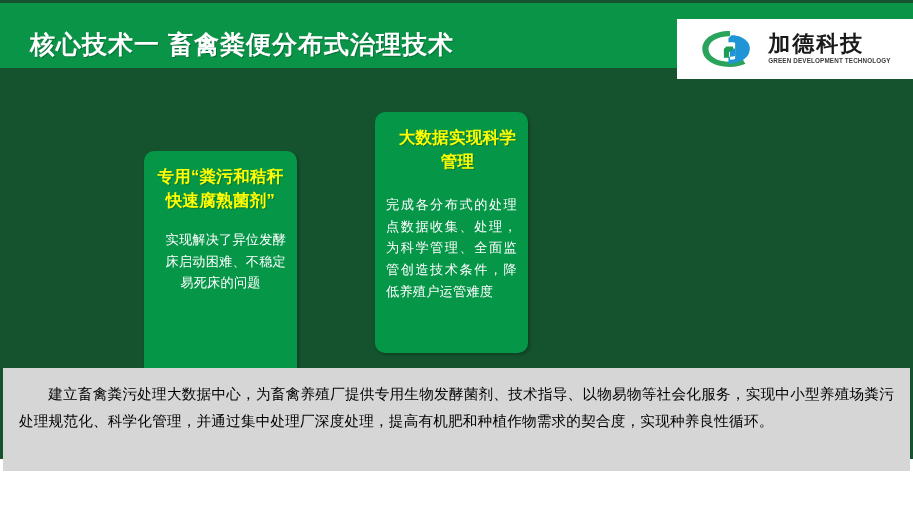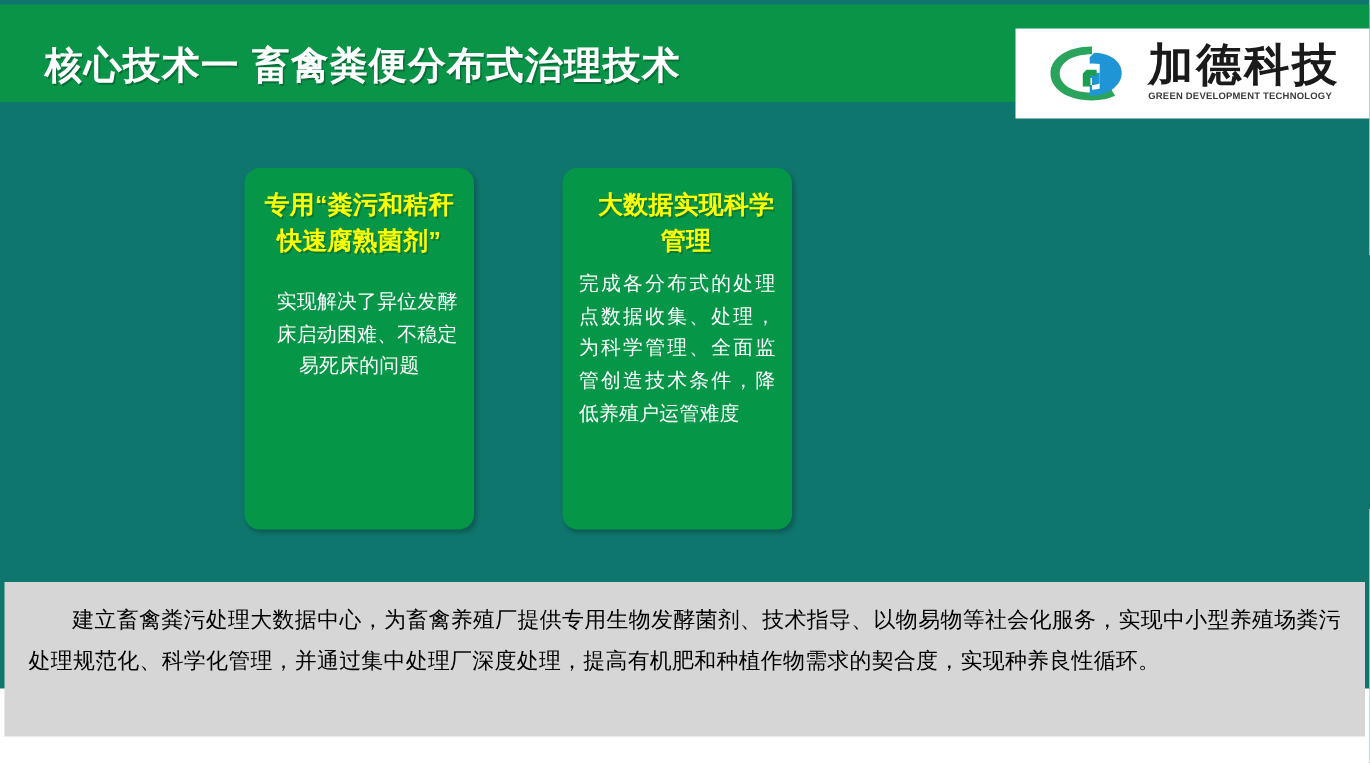--- a/index.html
+++ b/index.html
@@ -9,21 +9,21 @@
     height: 515px;
     background: #ffffff;
     font-family: "Liberation Sans", "DejaVu Sans", sans-serif;
     overflow: hidden;
   }
 
   #slide {
     position: relative;
     width: 913px;
     height: 459px;
-    background: #0f766e;
+    background: #14532d;
   }
 
   
   .header-strip {
     position: absolute;
     left: 0;
     top: 3px;
     width: 913px;
     height: 16px;
     background: #0a9448;
@@ -74,21 +74,21 @@
   }
 
   .logo-text-block {
     display: flex;
     flex-direction: column;
     justify-content: center;
     line-height: 1;
   }
 
   .logo-cn {
-    font-size: 30px;
+    font-size: 22px;
     font-weight: bold;
     color: #1a1a1a;
     letter-spacing: 2px;
   }
 
   .logo-en {
     margin-top: 3px;
     font-size: 6.3px;
     font-weight: bold;
     color: #3b3b3b;
@@ -102,60 +102,59 @@
     position: absolute;
     top: 112px;
     width: 153px;
     height: 241px;
     background: #069648;
     border-radius: 10px;
     padding: 14px 11px 10px 11px;
     box-shadow: 1.5px 2px 3px rgba(0,0,0,0.22);
   }
 
-  #card-1 { left: 163px; }
+  #card-1 { left: 144px; margin-top: 39px; }
   #card-2 { left: 375px; }
   #card-3 { left: 586px; }
 
   .card-title {
     color: #ffff00;
     font-size: 16.5px;
     font-weight: bold;
     line-height: 1.45;
     text-align: center;
     letter-spacing: 0.3px;
     text-shadow: 1px 1px 0 rgba(0,0,0,0.2);
   }
 
   #card-1 .card-title { text-align: center; }
   #card-2 .card-title { text-align: center; margin-left: 12px; }
   #card-3 .card-title { text-align: center; }
 
   .card-body {
-    margin-top: 4px;
+    margin-top: 20px;
     color: #ffffff;
     font-size: 13.2px;
     line-height: 1.65;
     text-align: justify;
     text-align-last: left;
     letter-spacing: 0.2px;
   }
 
   #card-1 .card-body { margin-top: 16px; text-align: right; text-align-last: center; }
 
   
   .note-box {
     position: absolute;
     left: 3px;
     top: 368px;
     width: 907px;
     height: 103px;
     background: #d6d6d6;
     padding: 13px 16px 10px 16px;
-    margin-top: 20px;
   }
 
   .note-text {
     color: #000000;
     font-size: 14.6px;
     line-height: 1.85;
     text-align: justify;
     text-align-last: left;
     text-indent: 2em;
     letter-spacing: 0.2px;

